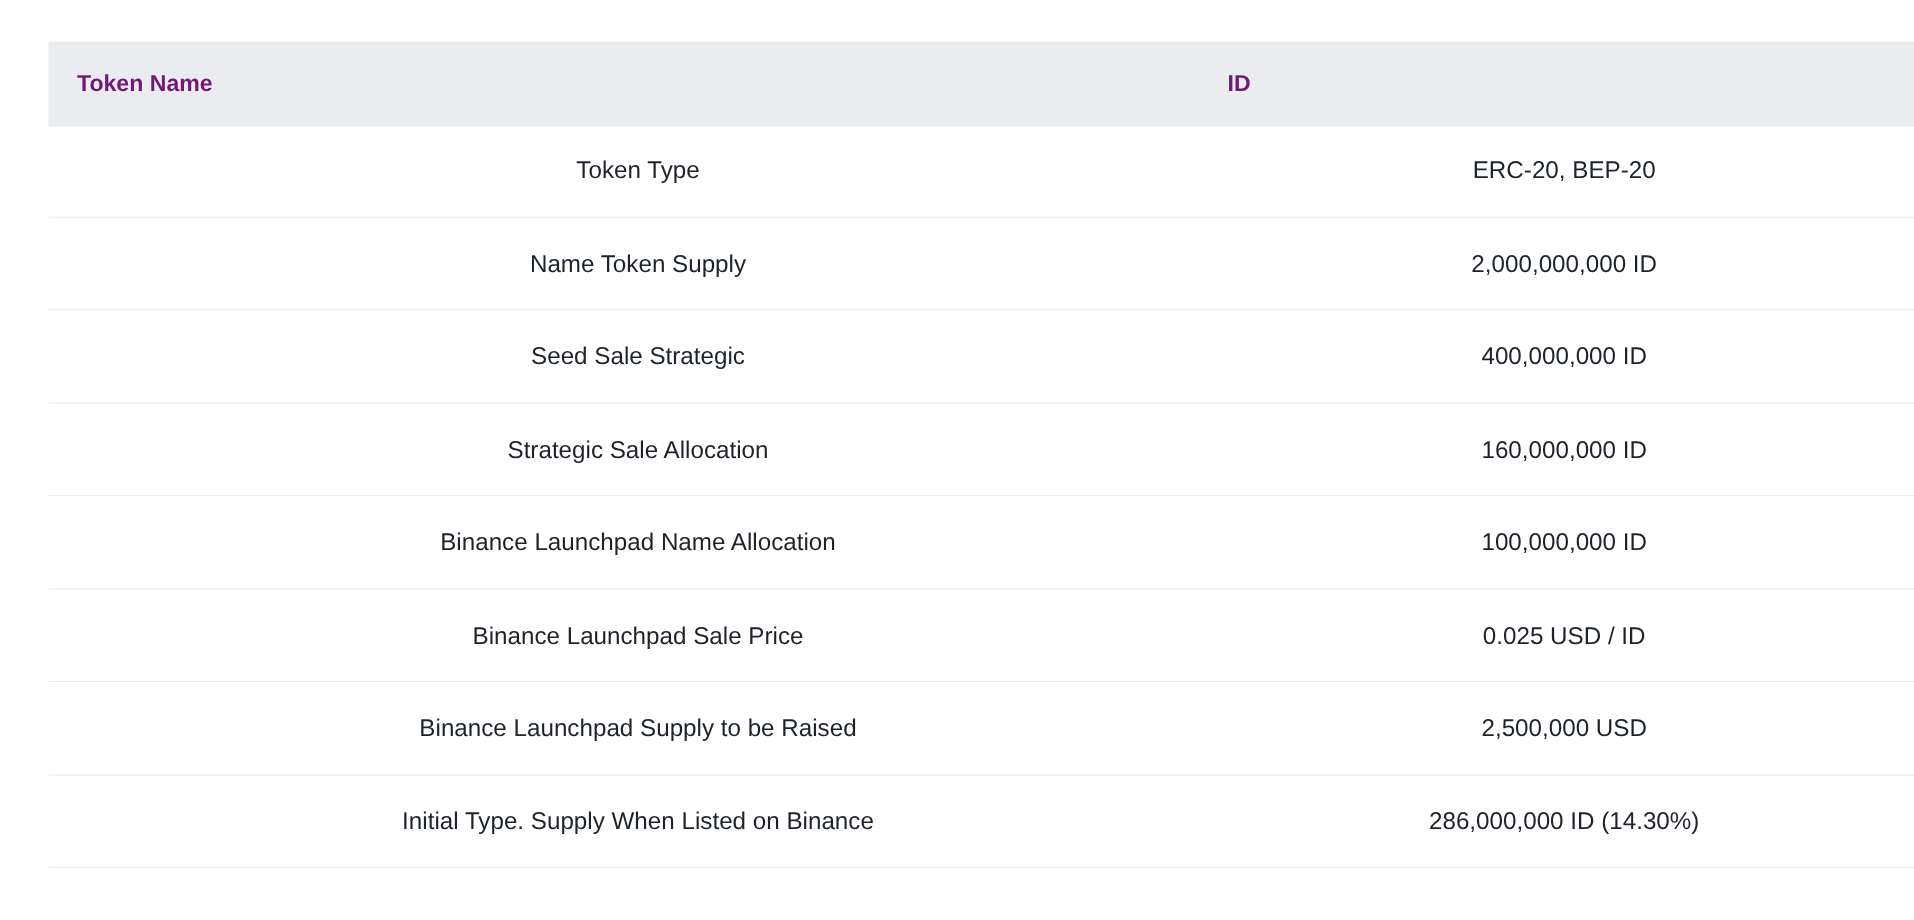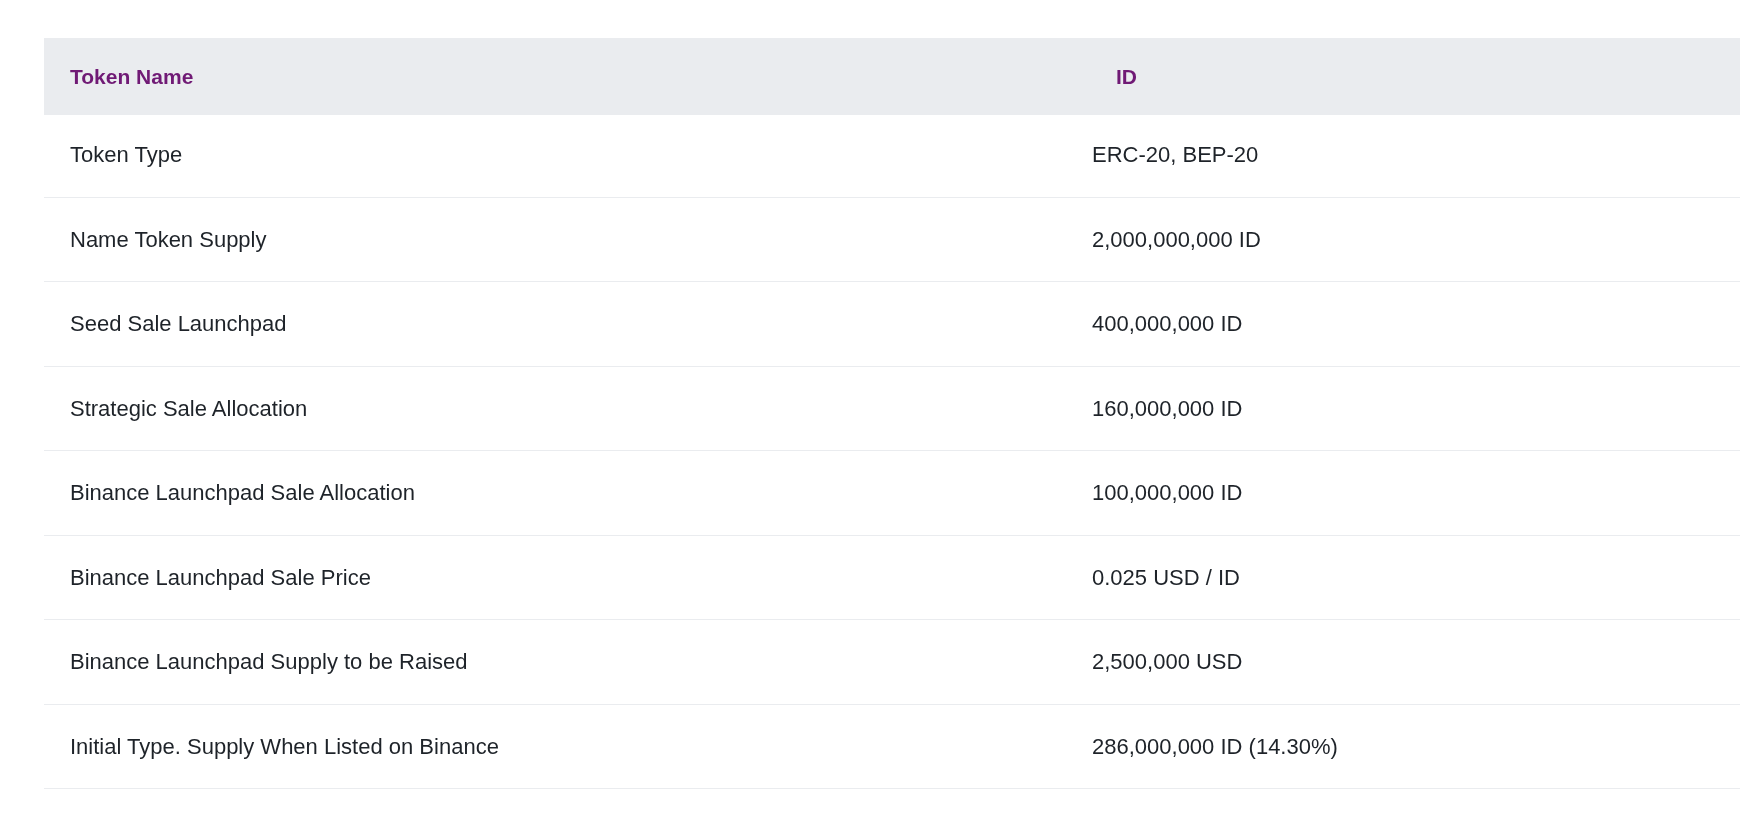--- a/index.html
+++ b/index.html
@@ -45,20 +45,21 @@
   table.token-table thead th.col-id { width: 636px; }
 
   table.token-table tbody td {
     font-size: 22px;
     font-weight: 400;
     color: #1e2329;
     padding: 28px 0 28px 26px;
     border-bottom: 1px solid #eaecef;
     line-height: 1.25;
     vertical-align: middle;
+    text-align: center;
   }
   table.token-table tbody tr:first-child td {
     padding-top: 26px;
   }
   table.token-table tbody td.cell-value {
     padding-left: 2px;
   }
 </style>
 </head>
 <body>
@@ -75,29 +76,29 @@
       <tbody>
         <tr>
           <td class="cell-name">Token Type</td>
           <td class="cell-value">ERC-20, BEP-20</td>
         </tr>
         <tr>
           <td class="cell-name">Name Token Supply</td>
           <td class="cell-value">2,000,000,000 ID</td>
         </tr>
         <tr>
-          <td class="cell-name">Seed Sale Launchpad</td>
+          <td class="cell-name">Seed Sale Strategic</td>
           <td class="cell-value">400,000,000 ID</td>
         </tr>
         <tr>
           <td class="cell-name">Strategic Sale Allocation</td>
           <td class="cell-value">160,000,000 ID</td>
         </tr>
         <tr>
-          <td class="cell-name">Binance Launchpad Sale Allocation</td>
+          <td class="cell-name">Binance Launchpad Name Allocation</td>
           <td class="cell-value">100,000,000 ID</td>
         </tr>
         <tr>
           <td class="cell-name">Binance Launchpad Sale Price</td>
           <td class="cell-value">0.025 USD / ID</td>
         </tr>
         <tr>
           <td class="cell-name">Binance Launchpad Supply to be Raised</td>
           <td class="cell-value">2,500,000 USD</td>
         </tr>

